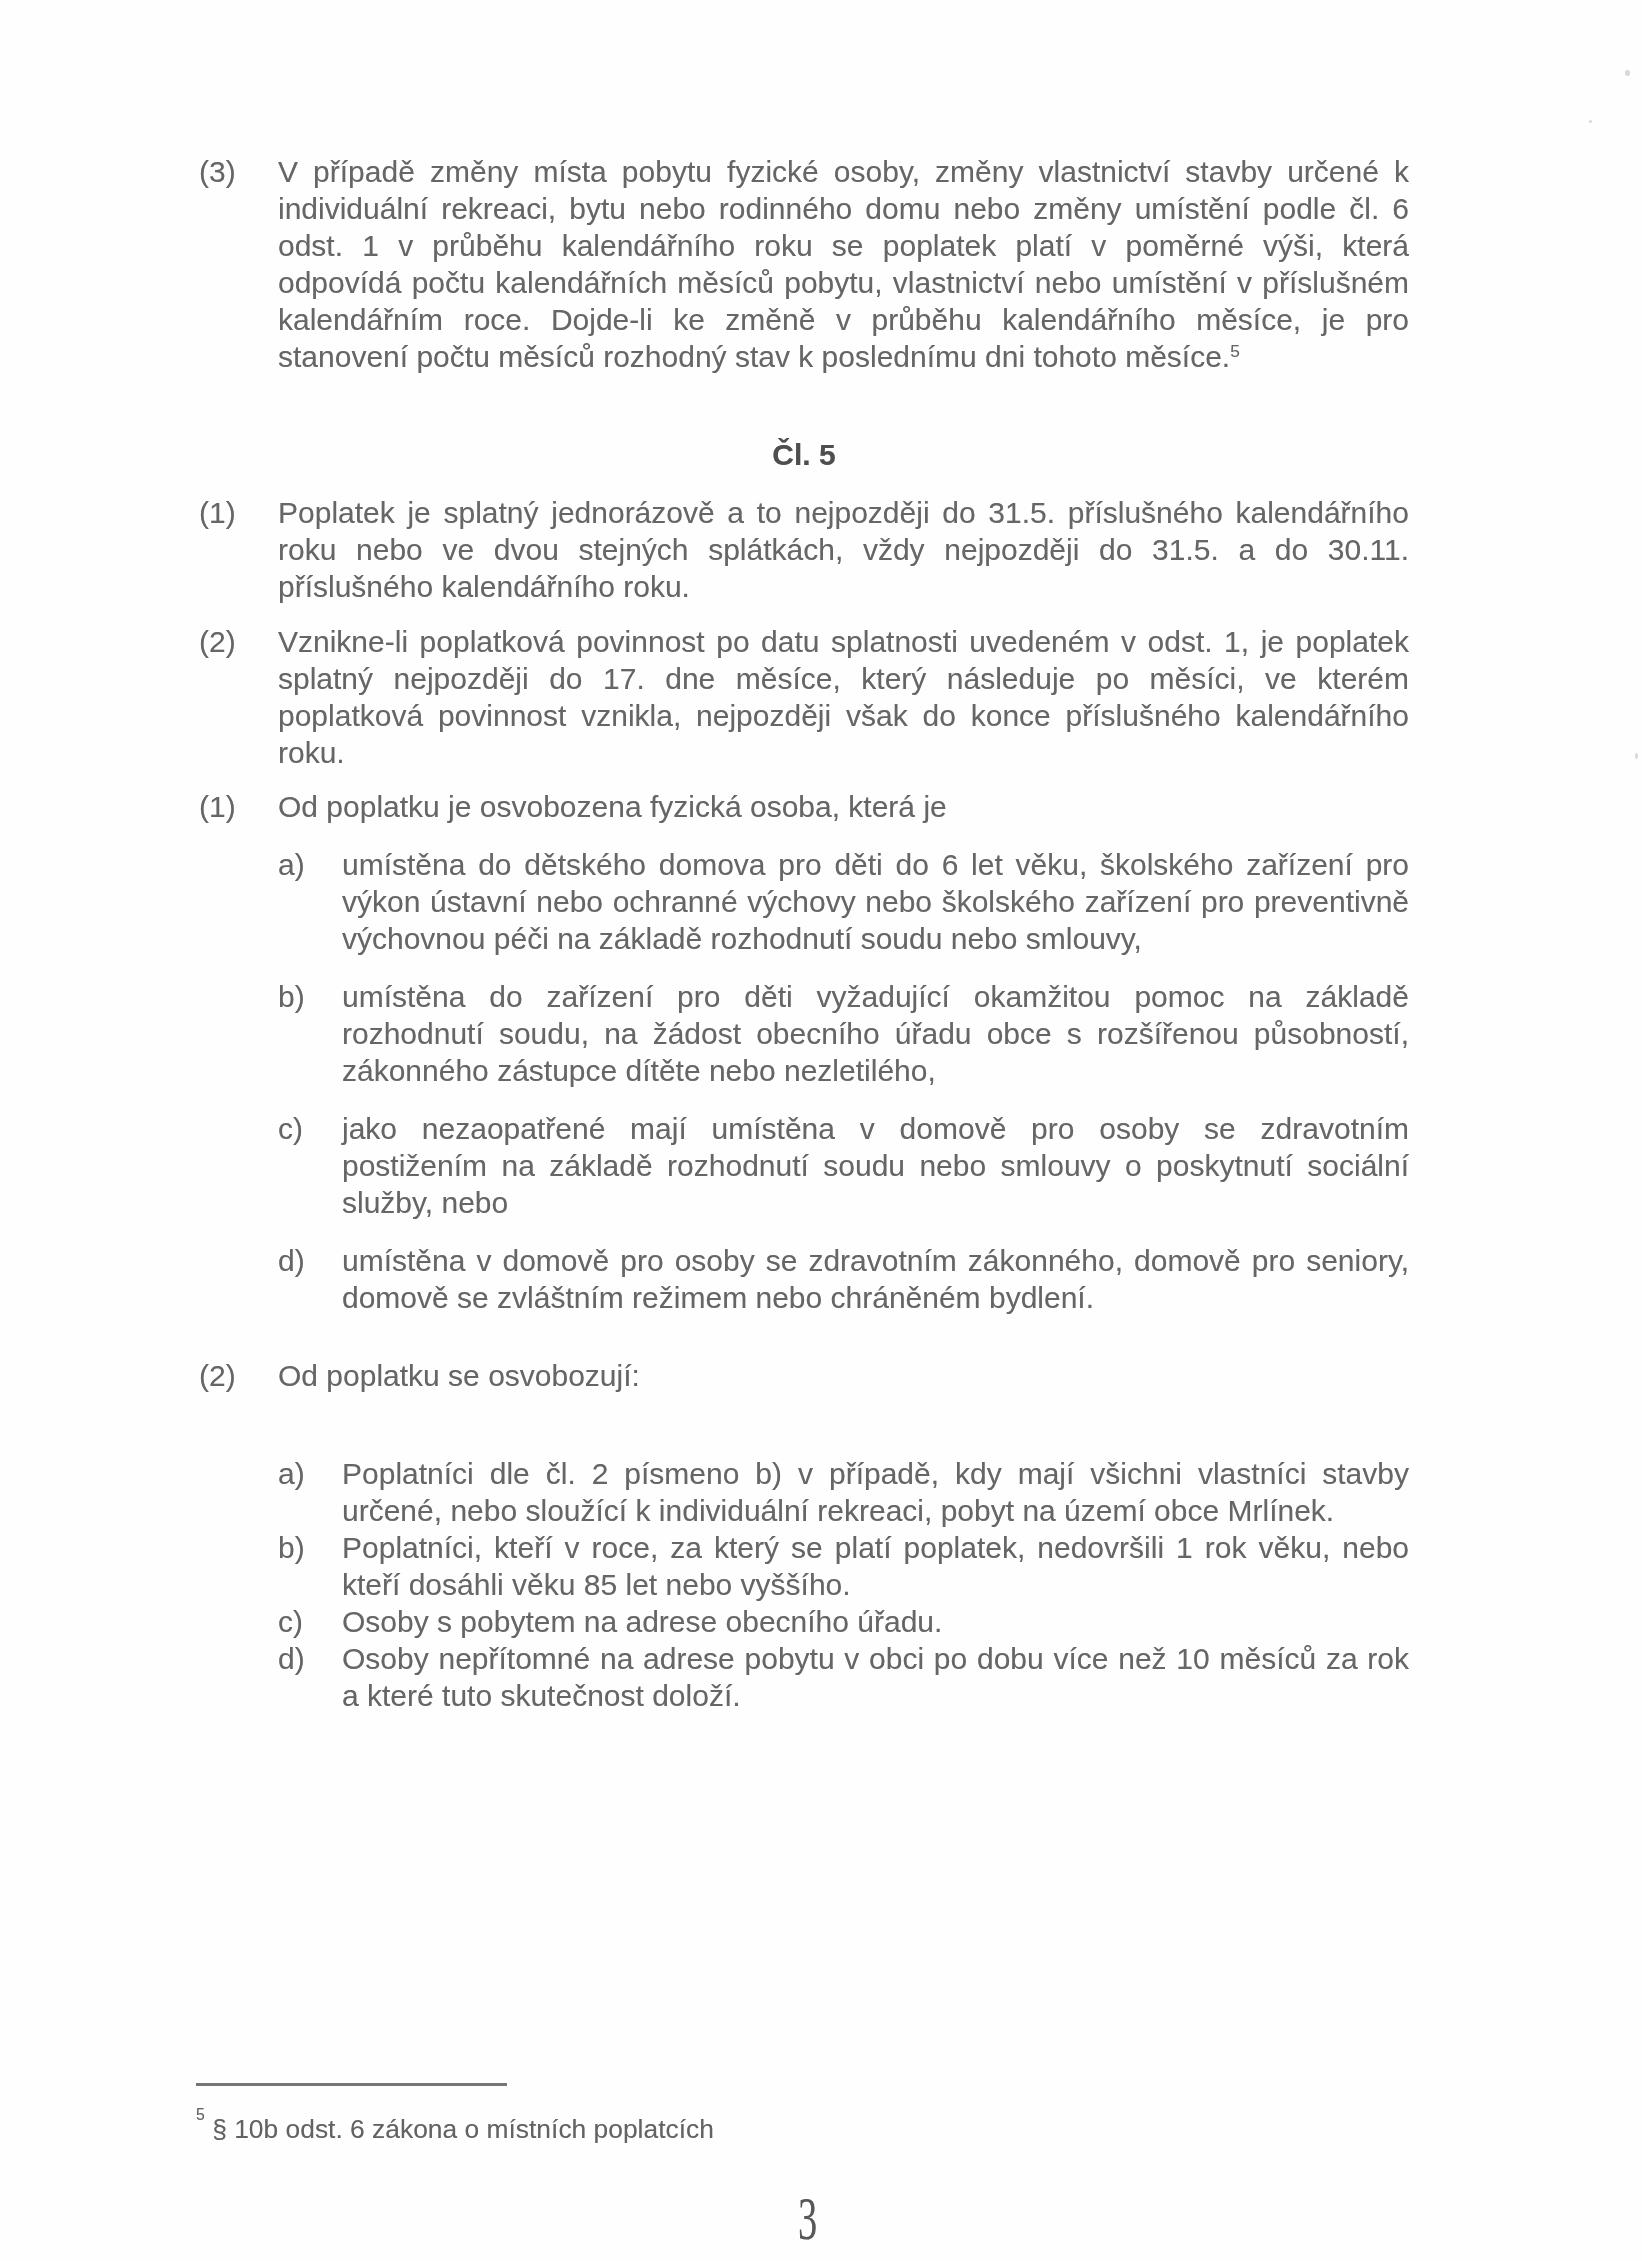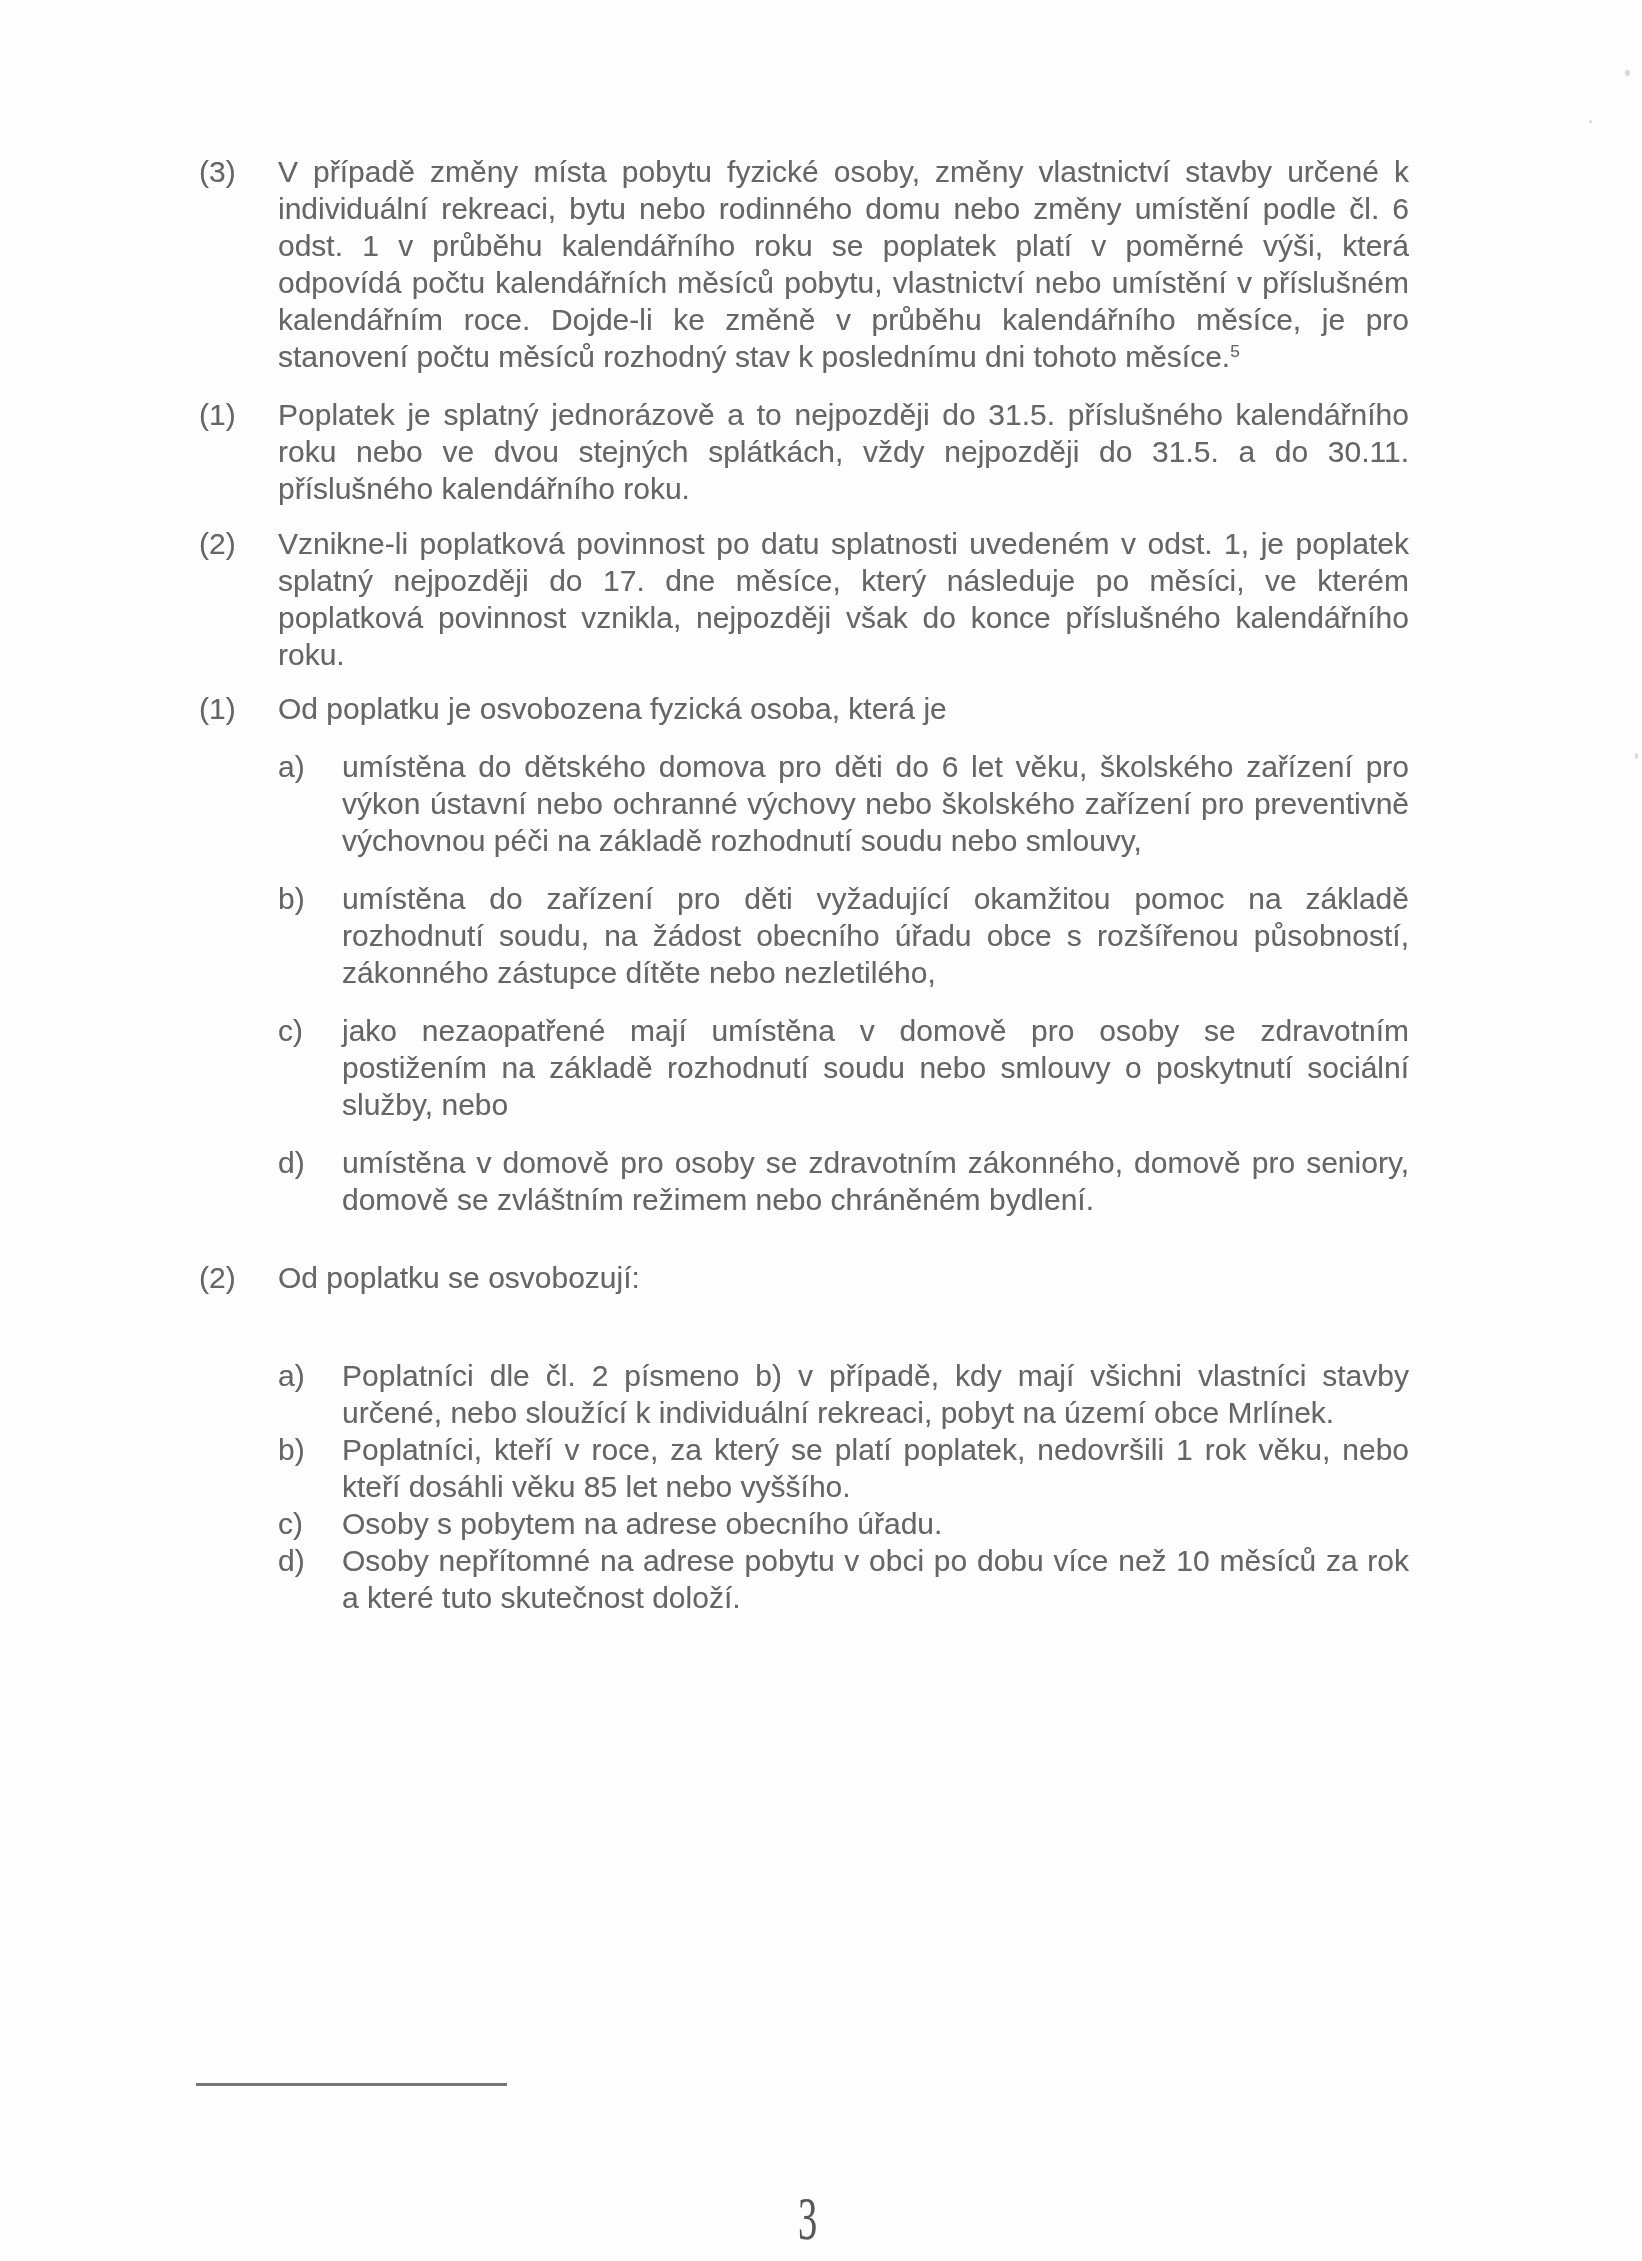--- a/index.html
+++ b/index.html
@@ -116,20 +116,21 @@
 <body>
 
 <div class="page">
   <div class="content">
 
     <div class="para">
       <div class="num">(3)</div>
       <div class="ptext"><span>V případě změny místa pobytu fyzické osoby, změny vlastnictví stavby určené k individuální rekreaci, bytu nebo rodinného domu nebo změny umístění podle čl. 6 odst. 1 v průběhu kalendářního roku se poplatek platí v poměrné výši, která odpovídá počtu kalendářních měsíců pobytu, vlastnictví nebo umístění v příslušném kalendářním roce. Dojde-li ke změně v průběhu kalendářního měsíce, je pro stanovení počtu měsíců rozhodný stav k poslednímu dni tohoto měsíce.</span><sup class="fnref">5</sup></div>
     </div>
 
+    <div class="heading art-num m-art5">Čl. 5</div>
 
     <div class="para m-p51">
       <div class="num">(1)</div>
       <div class="ptext">Poplatek je splatný jednorázově a to nejpozději do 31.5. příslušného kalendářního roku nebo ve dvou stejných splátkách, vždy nejpozději do 31.5. a do 30.11. příslušného kalendářního roku.</div>
     </div>
 
     <div class="para m-p52">
       <div class="num">(2)</div>
       <div class="ptext">Vznikne-li poplatková povinnost po datu splatnosti uvedeném v odst. 1, je poplatek splatný nejpozději do 17. dne měsíce, který následuje po měsíci, ve kterém poplatková povinnost vznikla, nejpozději však do konce příslušného kalendářního roku.</div>
     </div>
@@ -179,20 +180,21 @@
       </div>
       <div class="item">
         <div class="letter">d)</div>
         <div class="itext">Osoby nepřítomné na adrese pobytu v obci po dobu více než 10 měsíců za rok a které tuto skutečnost doloží.</div>
       </div>
     </div>
 
   </div>
 
   <div class="footnote-rule"></div>
+  <div class="footnote"><sup>5</sup> <span>§ 10b odst. 6 zákona o místních poplatcích</span></div>
 
   <div class="page-number">3</div>
 
   <div class="speck s1"></div>
   <div class="speck s2"></div>
   <div class="speck s3"></div>
 </div>
 
 
 </body></html>

